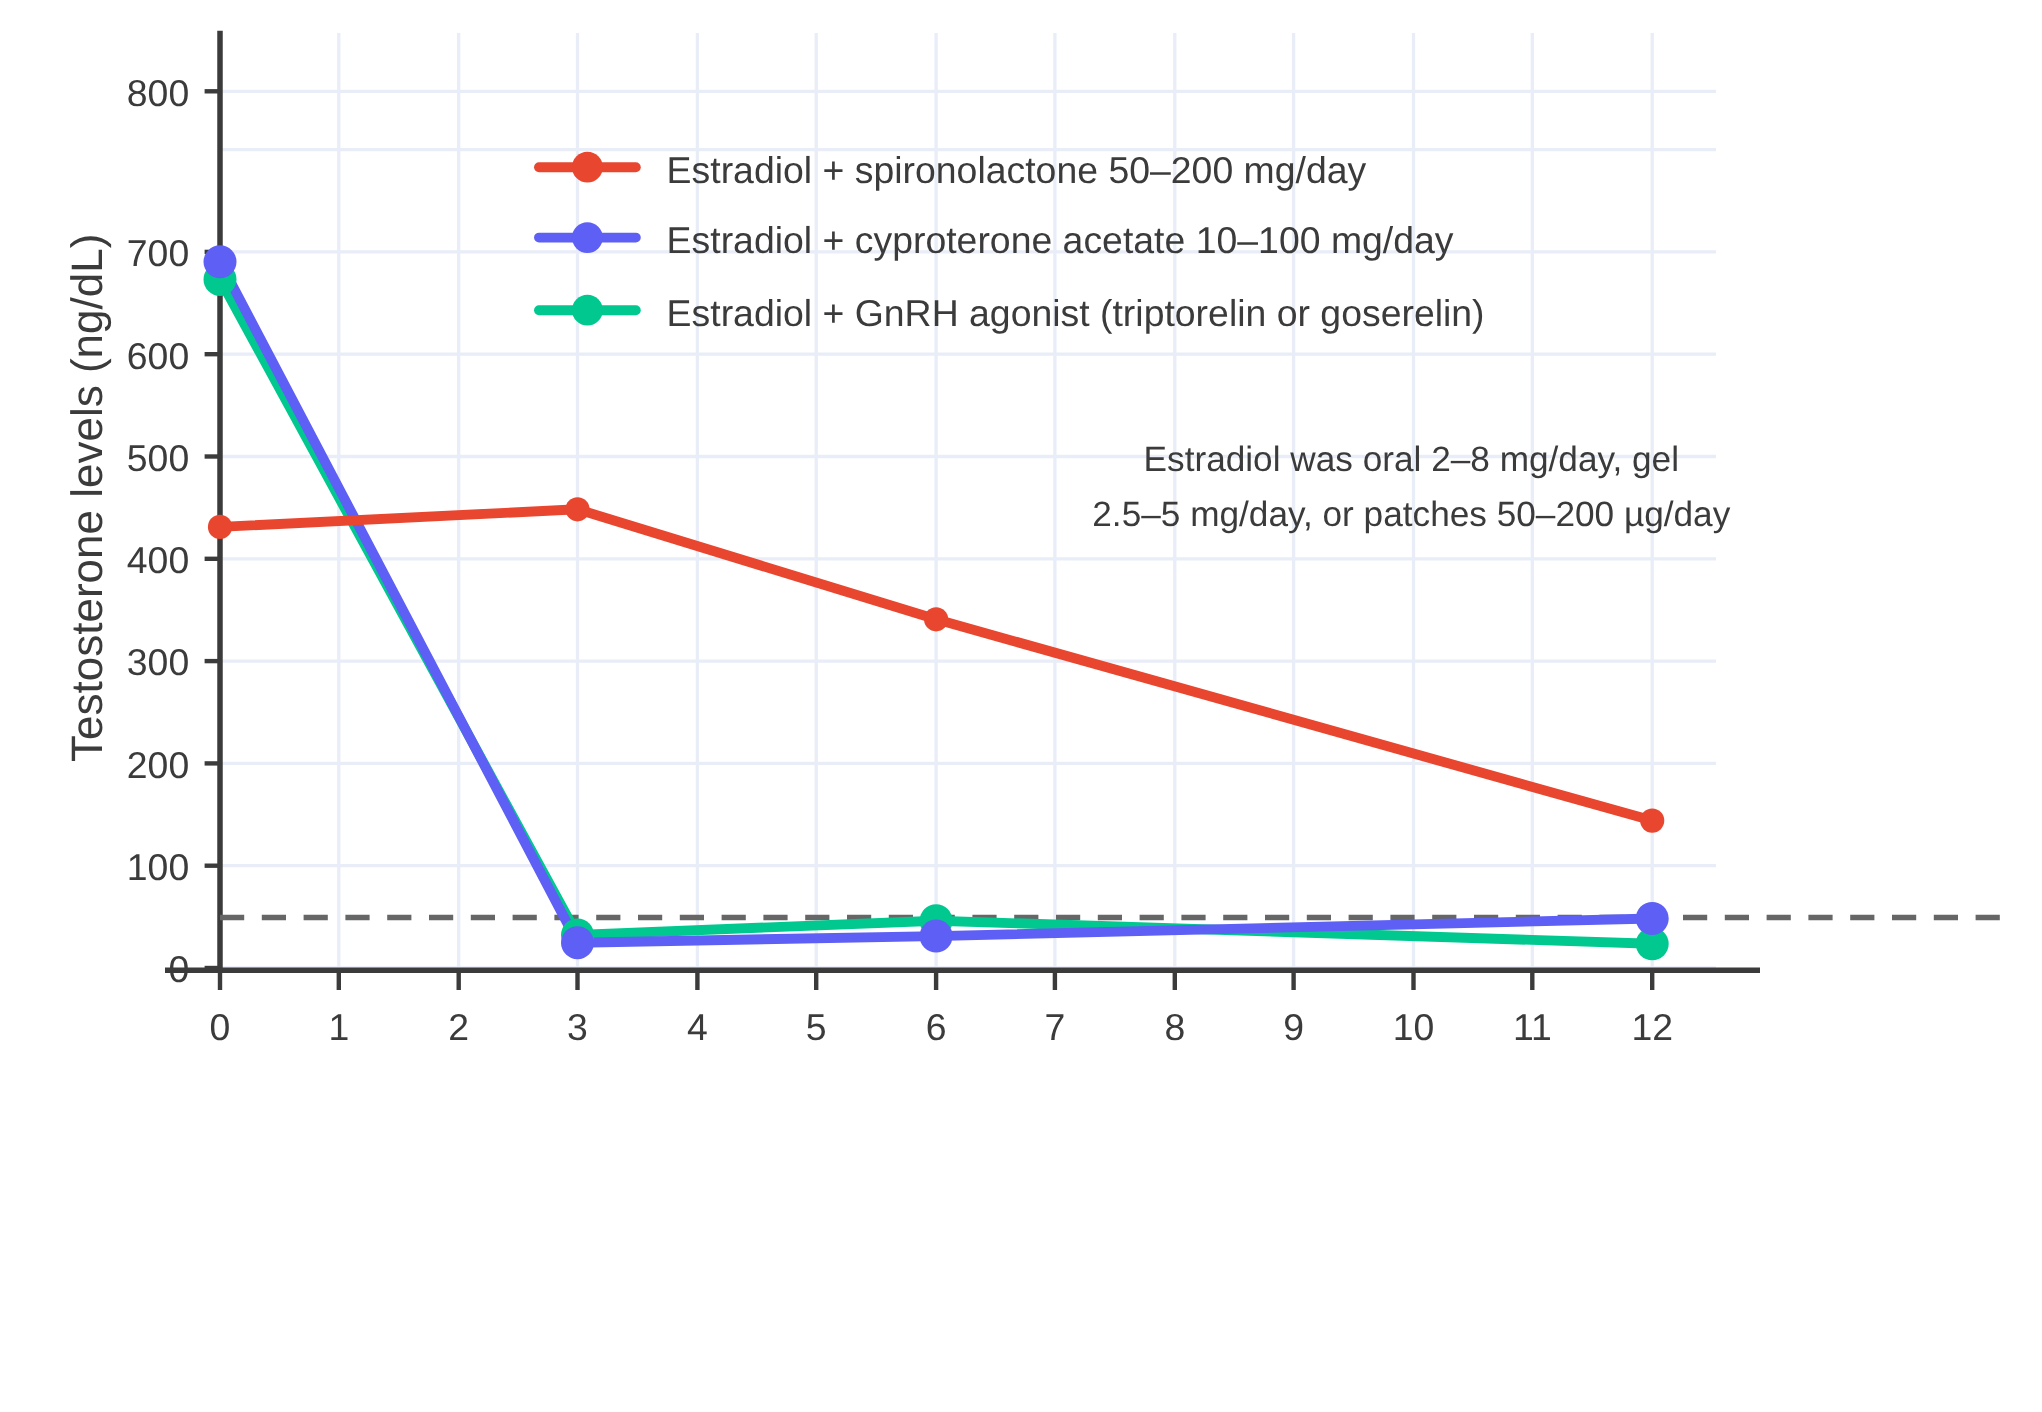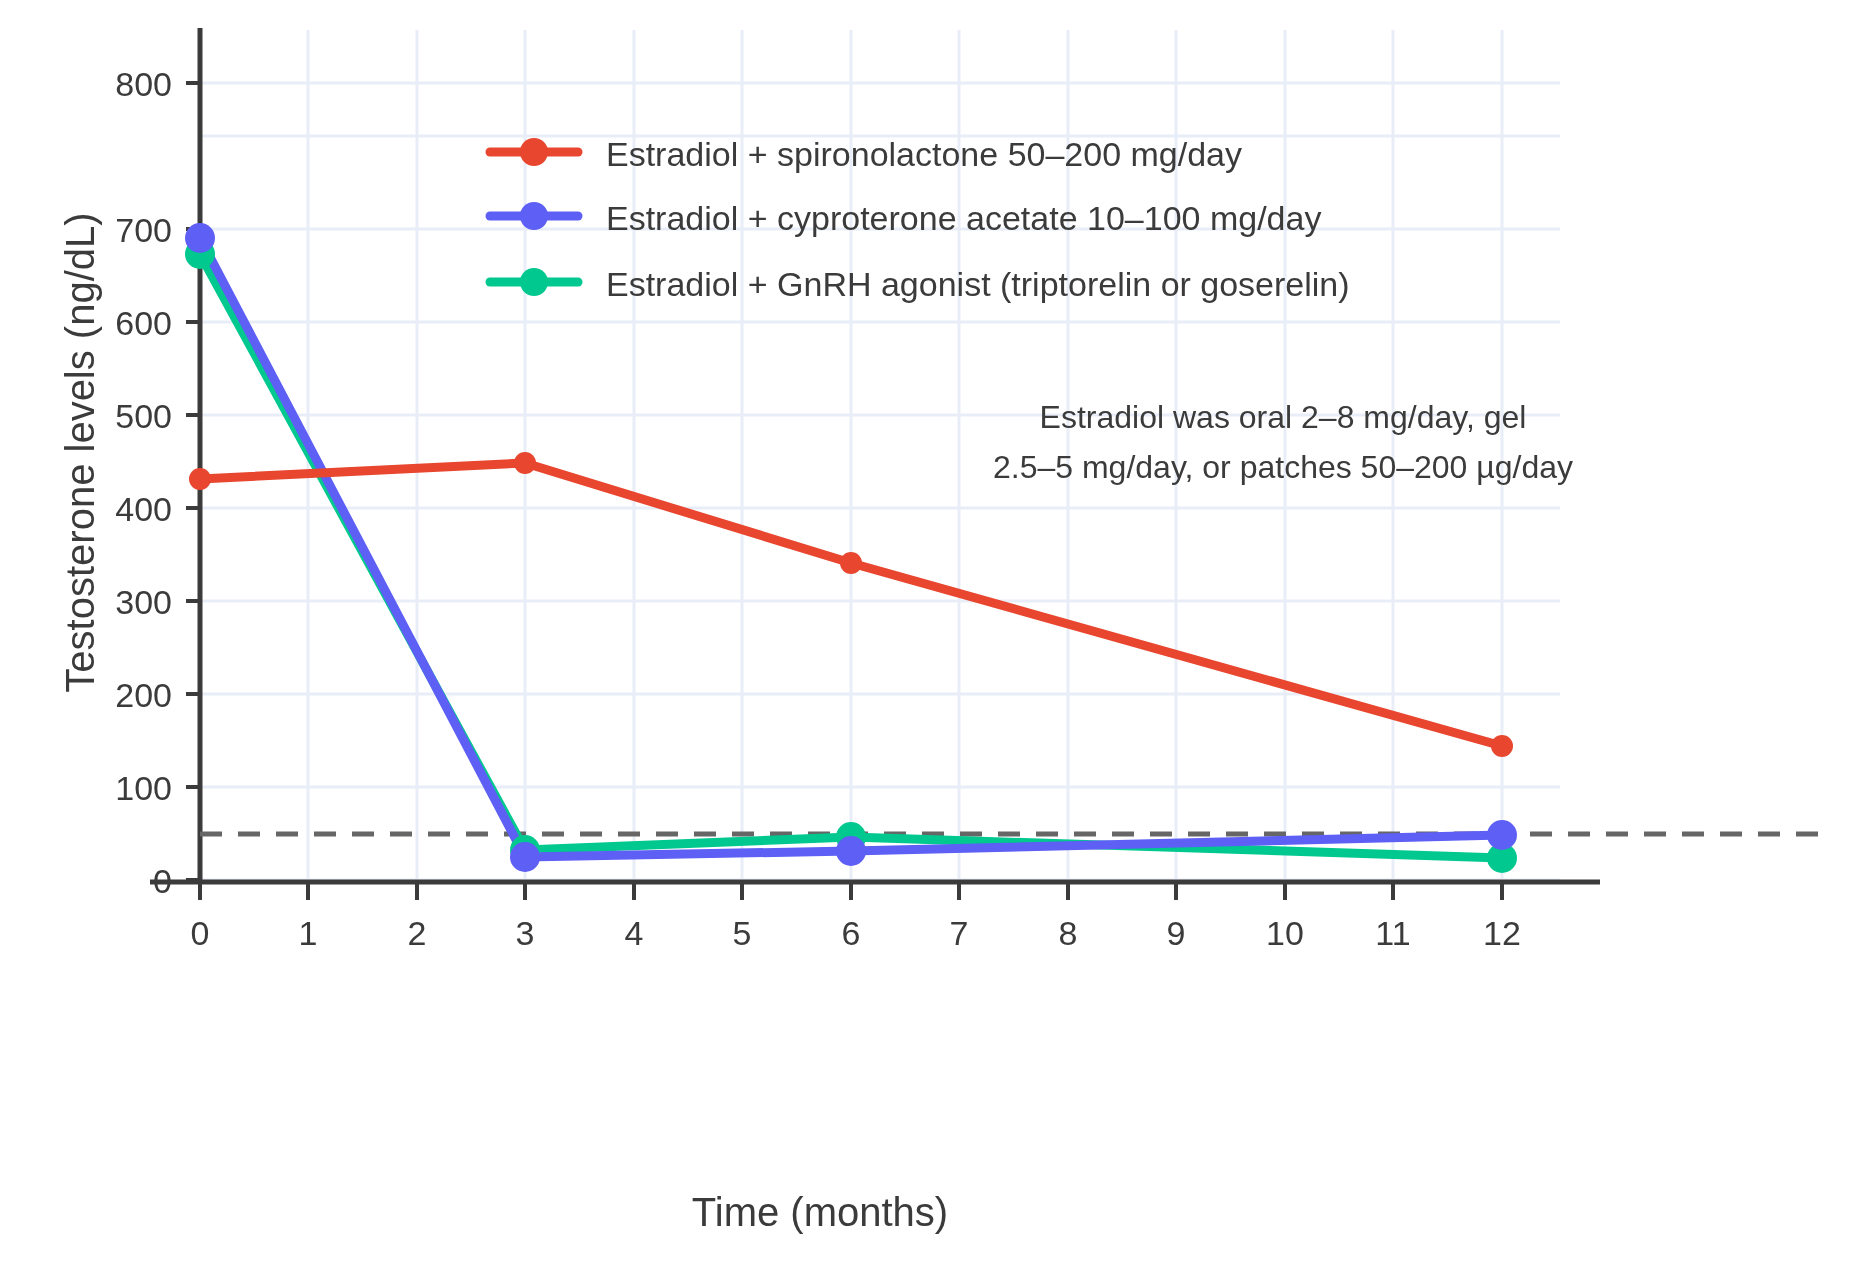--- a/index.html
+++ b/index.html
@@ -170,15 +170,14 @@
     </g>
 
     <g>
       <text class="annot-label" x="1283" y="428" text-anchor="middle">Estradiol was oral 2–8 mg/day, gel</text>
       <text class="annot-label" x="1283" y="478" text-anchor="middle">2.5–5 mg/day, or patches 50–200 µg/day</text>
     </g>
 
   </svg>
 
   <div class="ylabel-text">Testosterone levels (ng/dL)</div>
-  <div class="xlabel-text">Time (months)</div>
 
 </div>
 
 </body></html>

